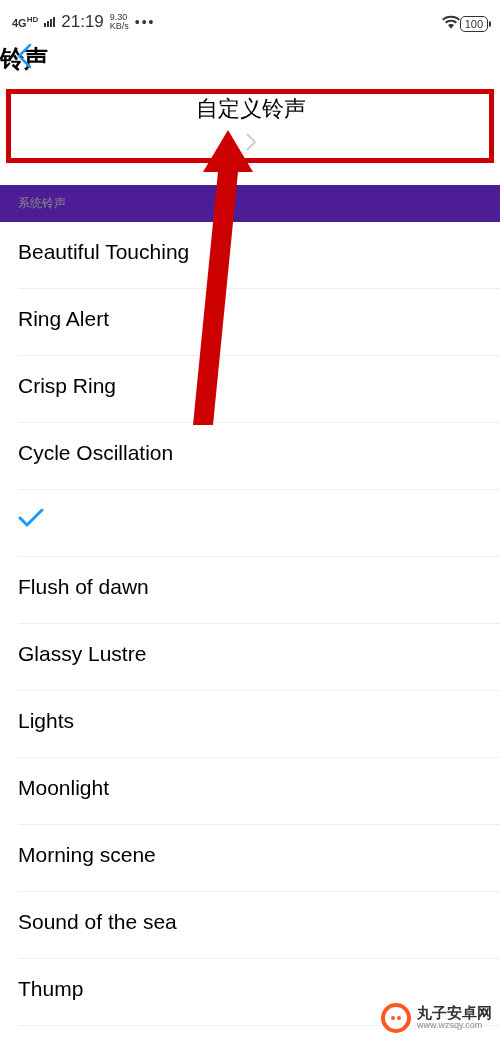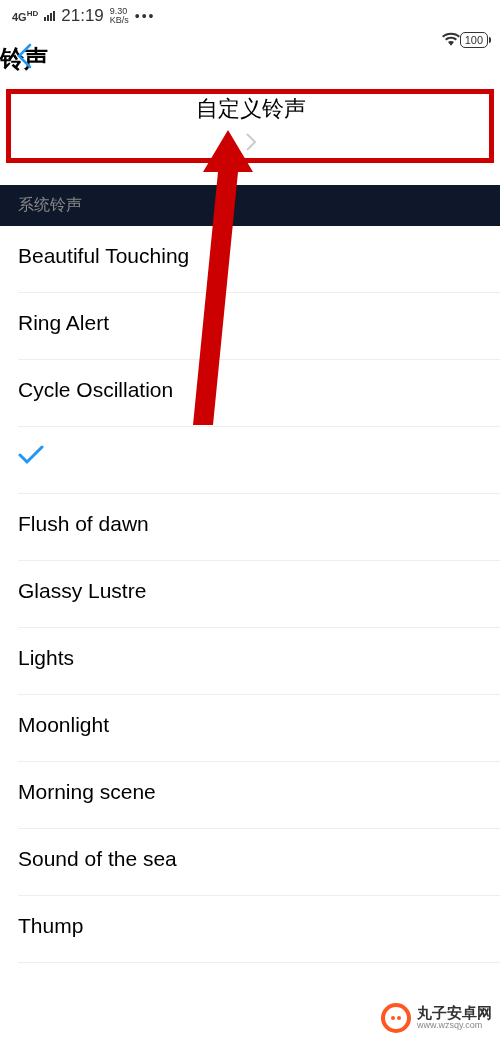--- a/index.html
+++ b/index.html
@@ -11,21 +11,21 @@
     body {
       width: 500px;
       height: 1057px;
       background: #ffffff;
       position: relative;
       overflow: hidden;
     }
     .status-bar {
       height: 32px;
       display: flex;
-      align-items: center;
+      align-items: flex-end;
       justify-content: space-between;
       padding: 0 12px;
       font-size: 12px;
       color: #333;
     }
     .status-left {
       display: flex;
       align-items: center;
       gap: 6px;
     }
@@ -124,23 +124,23 @@
     }
     .custom-ringtone-label {
       font-size: 22px;
       color: #000;
     }
     .chevron {
       color: #ccc;
       font-size: 24px;
     }
     .section-header {
-      background: #0f172a;
+      background: #4c1d95;
       padding: 10px 18px;
-      font-size: 16px;
+      font-size: 12px;
       color: #888;
     }
     .ringtone-list {
       list-style: none;
     }
     .ringtone-item {
       height: 67px;
       display: flex;
       align-items: center;
       justify-content: space-between;
@@ -279,20 +279,23 @@
 </div>
 
 <div class="section-header">系统铃声</div>
 
 <ul class="ringtone-list" id="ringtone-list">
     <li class="ringtone-item">
       <span class="ringtone-name">Beautiful Touching</span>
     </li>
     <li class="ringtone-item">
       <span class="ringtone-name">Ring Alert</span>
+    </li>
+    <li class="ringtone-item">
+      <span class="ringtone-name">Crisp Ring</span>
     </li>
     <li class="ringtone-item">
       <span class="ringtone-name">Cycle Oscillation</span>
     </li>
     <li class="ringtone-item">
       <span class="checkmark"><svg width="26" height="20" viewBox="0 0 26 20">
           <path d="M2 10 L9 17 L24 2" stroke="#2196F3" stroke-width="3" fill="none" stroke-linecap="round"></path>
         </svg></span>
     </li>
     <li class="ringtone-item">

